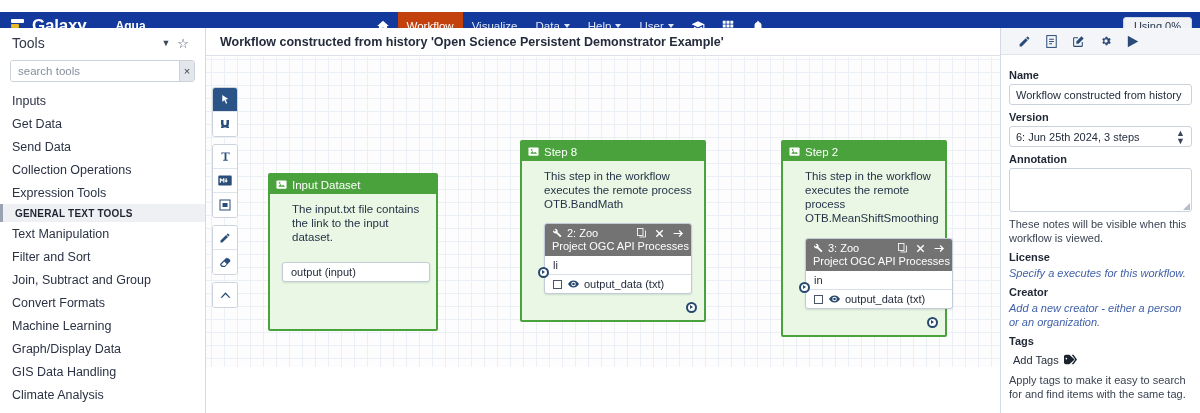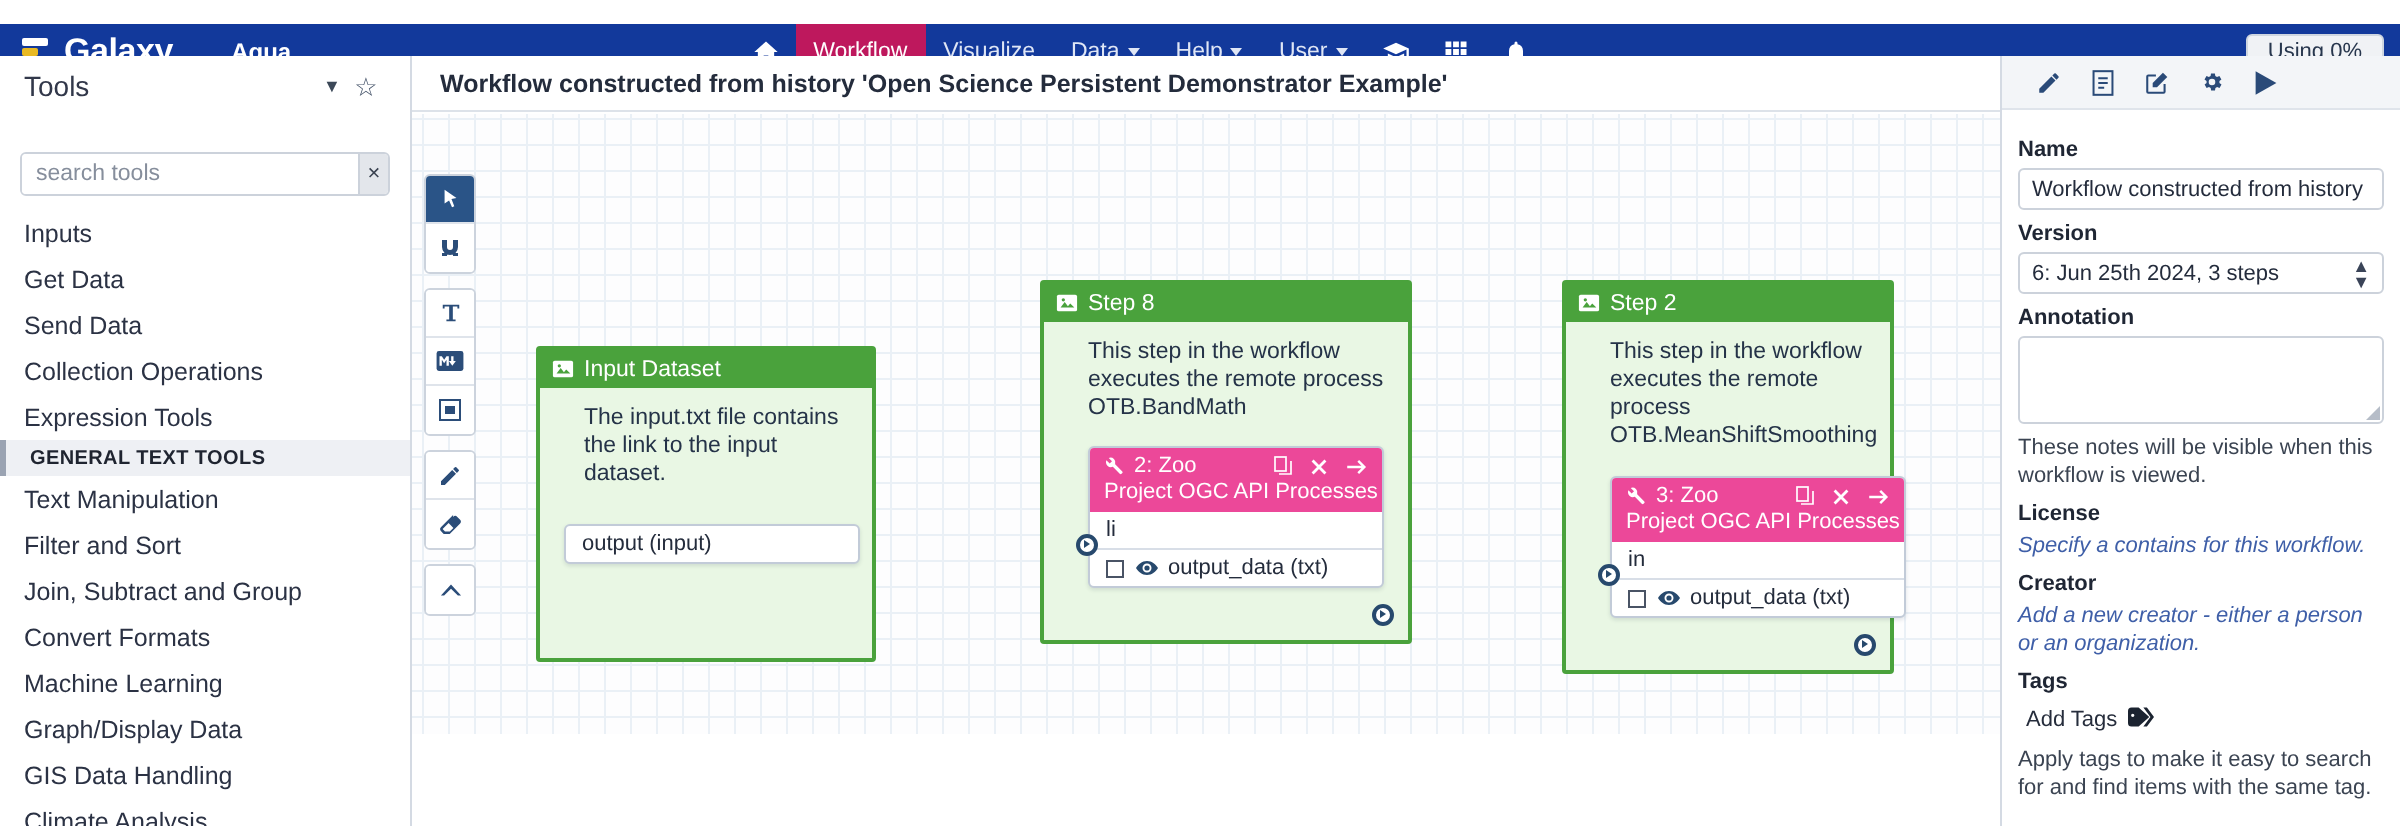--- a/index.html
+++ b/index.html
@@ -28,21 +28,21 @@
   .bl3 { top: 10px; left: 1px; width: 10px; height: 4px; background: #fff; }
   .brand-name { font-size: 17px; font-weight: bold; letter-spacing: -0.2px; }
   .brand-sub { font-size: 12px; font-weight: bold; margin-left: 29px; color: #fff; }
 
   .nav { display: flex; align-items: center; margin-left: 222px; height: 28px; }
   .nav-item {
     font-size: 11.5px; color: #dfe6f5; padding: 0 9px;
     height: 28px; display: flex; align-items: center; cursor: pointer;
     white-space: nowrap;
   }
-  .nav-item.active { background: #be185d; color: #fff; align-items: center; }
+  .nav-item.active { background: #c2410c; color: #fff; align-items: center; }
   .nav-item .caret {
     display: inline-block; margin-left: 4px;
     border-left: 3.5px solid transparent; border-right: 3.5px solid transparent;
     border-top: 4px solid #dfe6f5;
   }
   .nav-icon { display: flex; align-items: center; justify-content: center; width: 30px; height: 28px; cursor: pointer; }
   .nav-icon svg { fill: #fff; }
   .usage-badge {
     position: absolute; right: 8px; top: 5px;
     background: #f0f2f5; color: #27364d; border-radius: 3px;
@@ -60,21 +60,21 @@
   .tp-head {
     display: flex; align-items: center;
     height: 30px; padding: 0 12px;
   }
   .tp-title { font-size: 14px; color: #32384a; flex: 1; }
   .tp-caret {
     width: 14px; text-align: center; color: #3c4858; font-size: 9px; cursor: pointer;
   }
   .tp-star { width: 20px; text-align: center; color: #46546a; font-size: 13px; cursor: pointer; }
   .tp-search {
-    margin: 18px 10px 0 10px; display: flex;
+    margin: 2px 10px 0 10px; display: flex;
     border: 1px solid #ccd2db; border-radius: 3px; height: 22px; overflow: hidden;
   }
   .tp-search input {
     flex: 1; border: 0; outline: none; font-size: 11.5px;
     padding: 0 7px; color: #313947; font-family: "Liberation Sans", sans-serif;
   }
   .tp-search input::placeholder { color: #868e9c; }
   .tp-clear {
     width: 24px; background: #e3e6eb; border-left: 1px solid #ccd2db;
     display: flex; align-items: center; justify-content: center;
@@ -149,21 +149,21 @@
     padding: 8px 10px 6px 22px;
   }
 
   
   .stepbox {
     position: absolute; background: #fff;
     border: 1px solid #c2cbd8; border-radius: 3px;
     box-shadow: 0 1px 2px rgba(20,35,60,.12);
   }
   .sb-head {
-    background: #ec4899; color: #fff; padding: 3px 7px 4px 7px;
+    background: #737373; color: #fff; padding: 3px 7px 4px 7px;
     border-radius: 2px 2px 0 0;
   }
   .sb-row1 { display: flex; align-items: center; font-size: 11px; }
   .sb-ico { margin-right: 5px; display: flex; align-items: center; }
   .sb-title { flex: 1; white-space: nowrap; }
   .sb-act { margin-left: 9px; cursor: pointer; display: flex; align-items: center; }
   .sb-sub { font-size: 11px; margin-top: 1px; white-space: nowrap; }
   .sb-body { padding: 0; }
   .sb-line {
     font-size: 11px; color: #242c3c; padding: 3px 8px;
@@ -567,21 +567,21 @@
       <div class="at-select">
         <span>6: Jun 25th 2024, 3 steps</span>
         <span class="at-spin">▲<br>▼</span>
       </div>
 
       <div class="at-label">Annotation</div>
       <div class="at-textarea"></div>
       <div class="at-help">These notes will be visible when this workflow is viewed.</div>
 
       <div class="at-label">License</div>
-      <div class="at-link">Specify a contains for this workflow.</div>
+      <div class="at-link">Specify a executes for this workflow.</div>
 
       <div class="at-label">Creator</div>
       <div class="at-link">Add a new creator - either a person or an organization.</div>
 
       <div class="at-label">Tags</div>
       <div class="at-tagbtn">
         <span>Add Tags</span>
         <span>
           <svg width="13" height="11" viewBox="0 0 22 16" fill="#1b2330">
               <path d="M0 3a3 3 0 0 1 3-3h6l9 8-9 8H3a3 3 0 0 1-3-3zm4 2.2a1.4 1.4 0 1 0 0 2.8 1.4 1.4 0 0 0 0-2.8z"></path>

